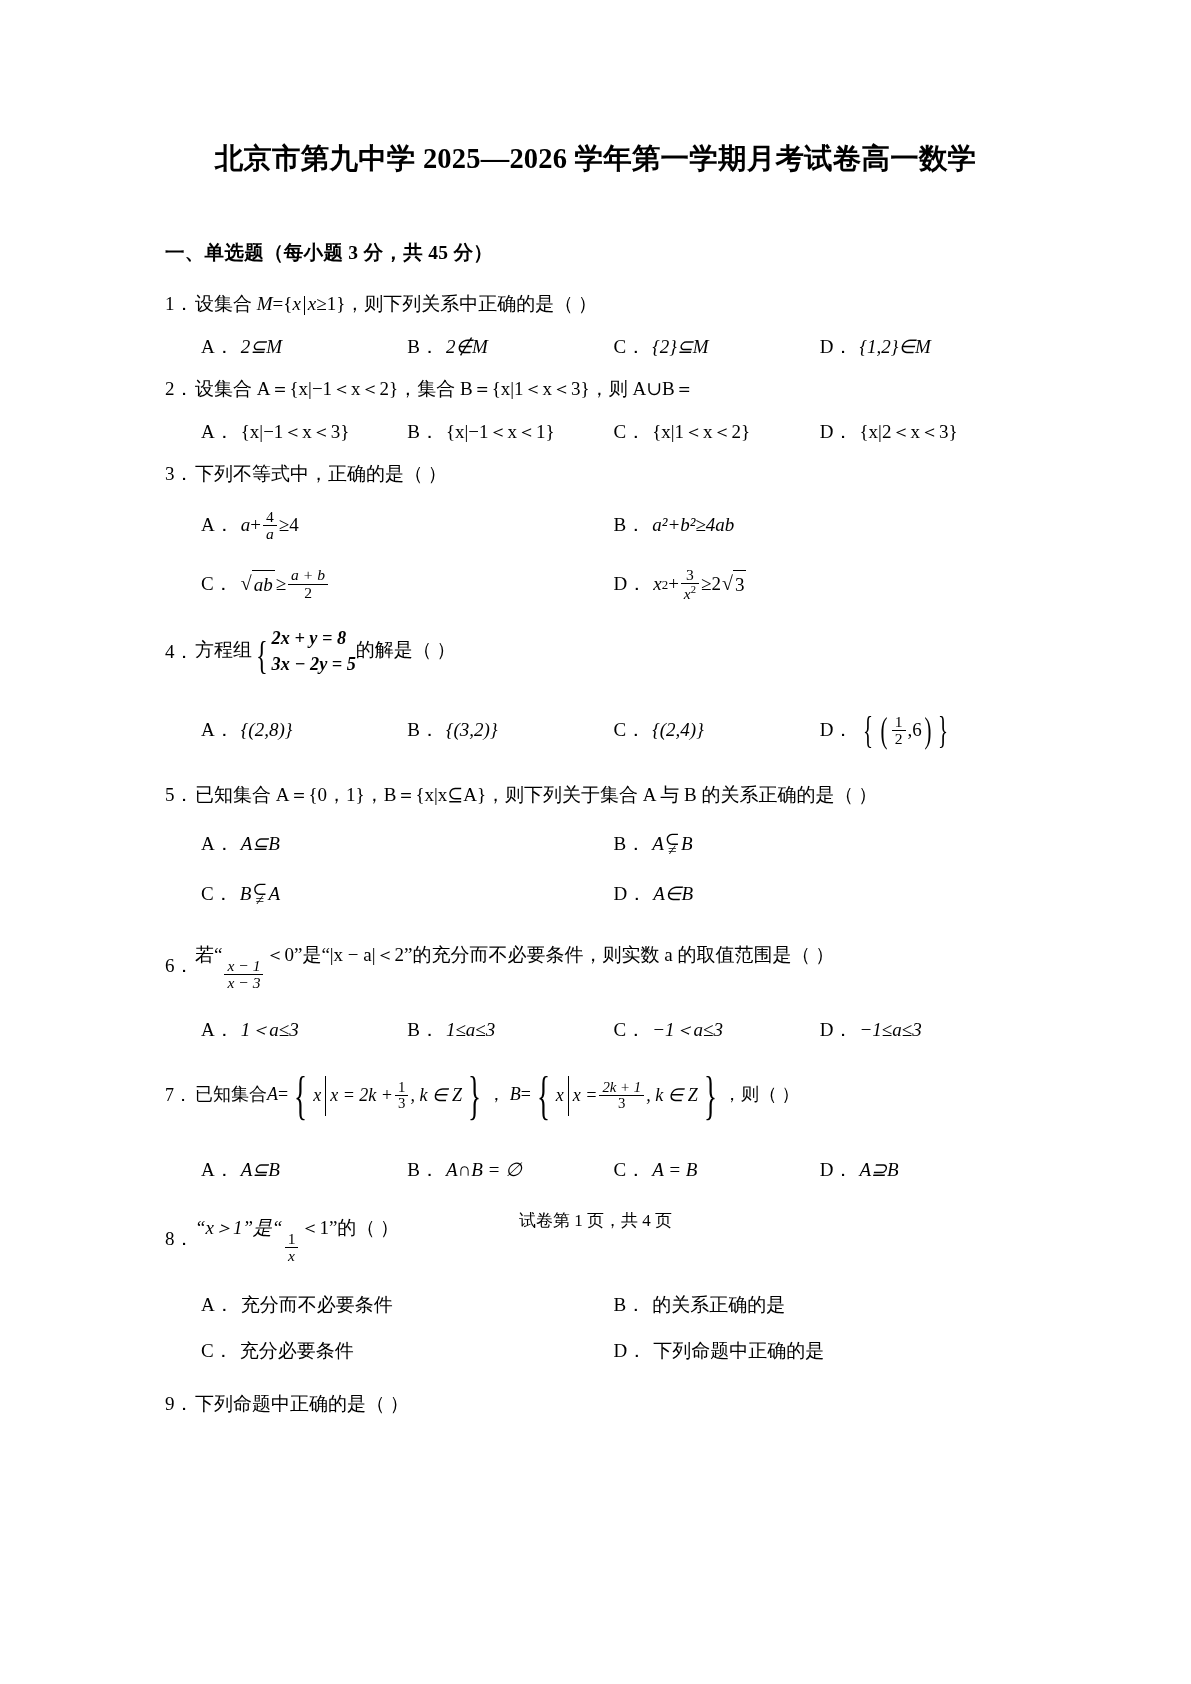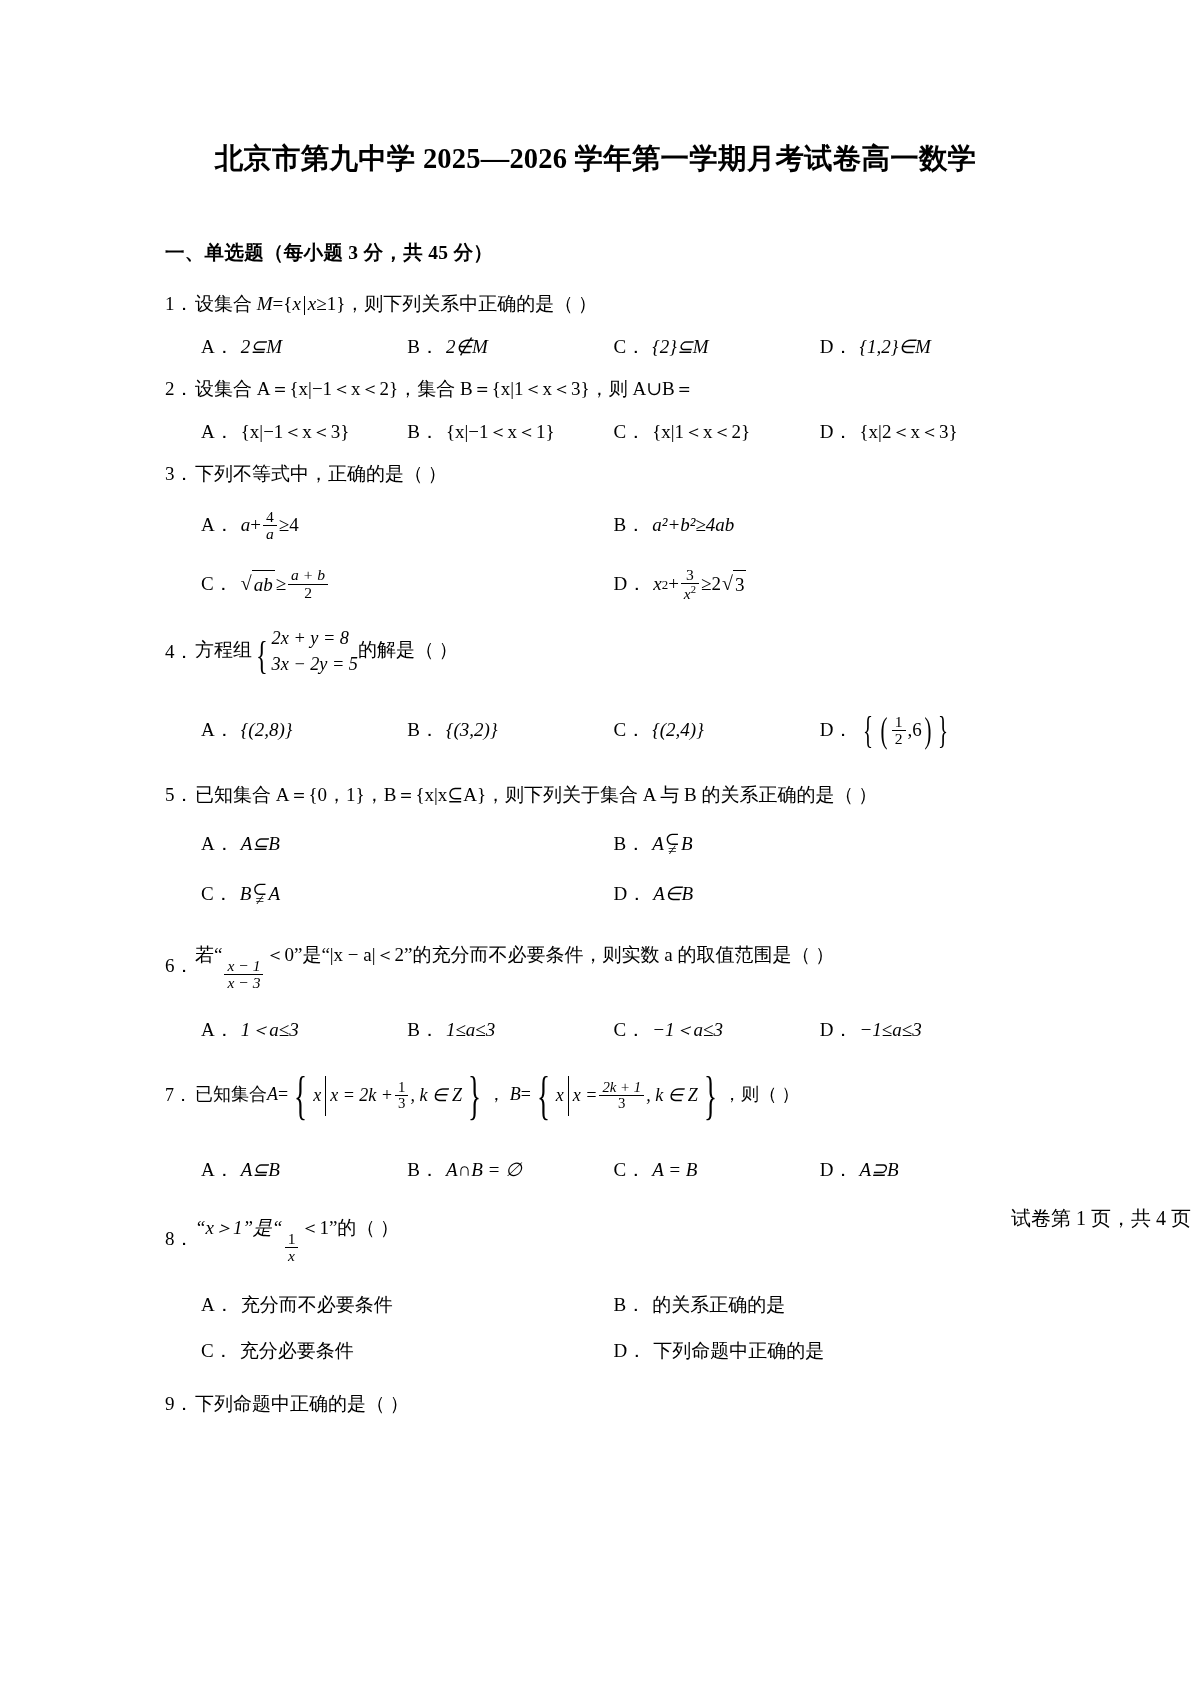--- a/index.html
+++ b/index.html
@@ -133,20 +133,21 @@
     vertical-align: -0.32em;
     font-style: normal;
   }
   .sysstack {
     display: inline-flex;
     flex-direction: column;
     justify-content: center;
     line-height: 1.42;
     vertical-align: middle;
     font-size: 0.96em;
+    font-weight: bold;
   }
   .setbig {
     display: inline-flex;
     align-items: center;
     vertical-align: middle;
   }
   .vbar {
     display: inline-block;
     border-left: 1.1px solid #000;
     height: 2.2em;
@@ -177,22 +178,22 @@
     font-weight: 300;
     font-style: normal;
   }
 
   
   .footer {
     position: absolute;
     left: 0;
     right: 0;
     bottom: 62px;
-    text-align: right;
-    font-size: 20px;
+    text-align: center;
+    font-size: 17px;
   }
 </style>
 </head>
 <body>
 
 <div class="page">
 
   <div class="doc-title">北京市第九中学 2025—2026 学年第一学期月考试卷高一数学</div>
 
 

